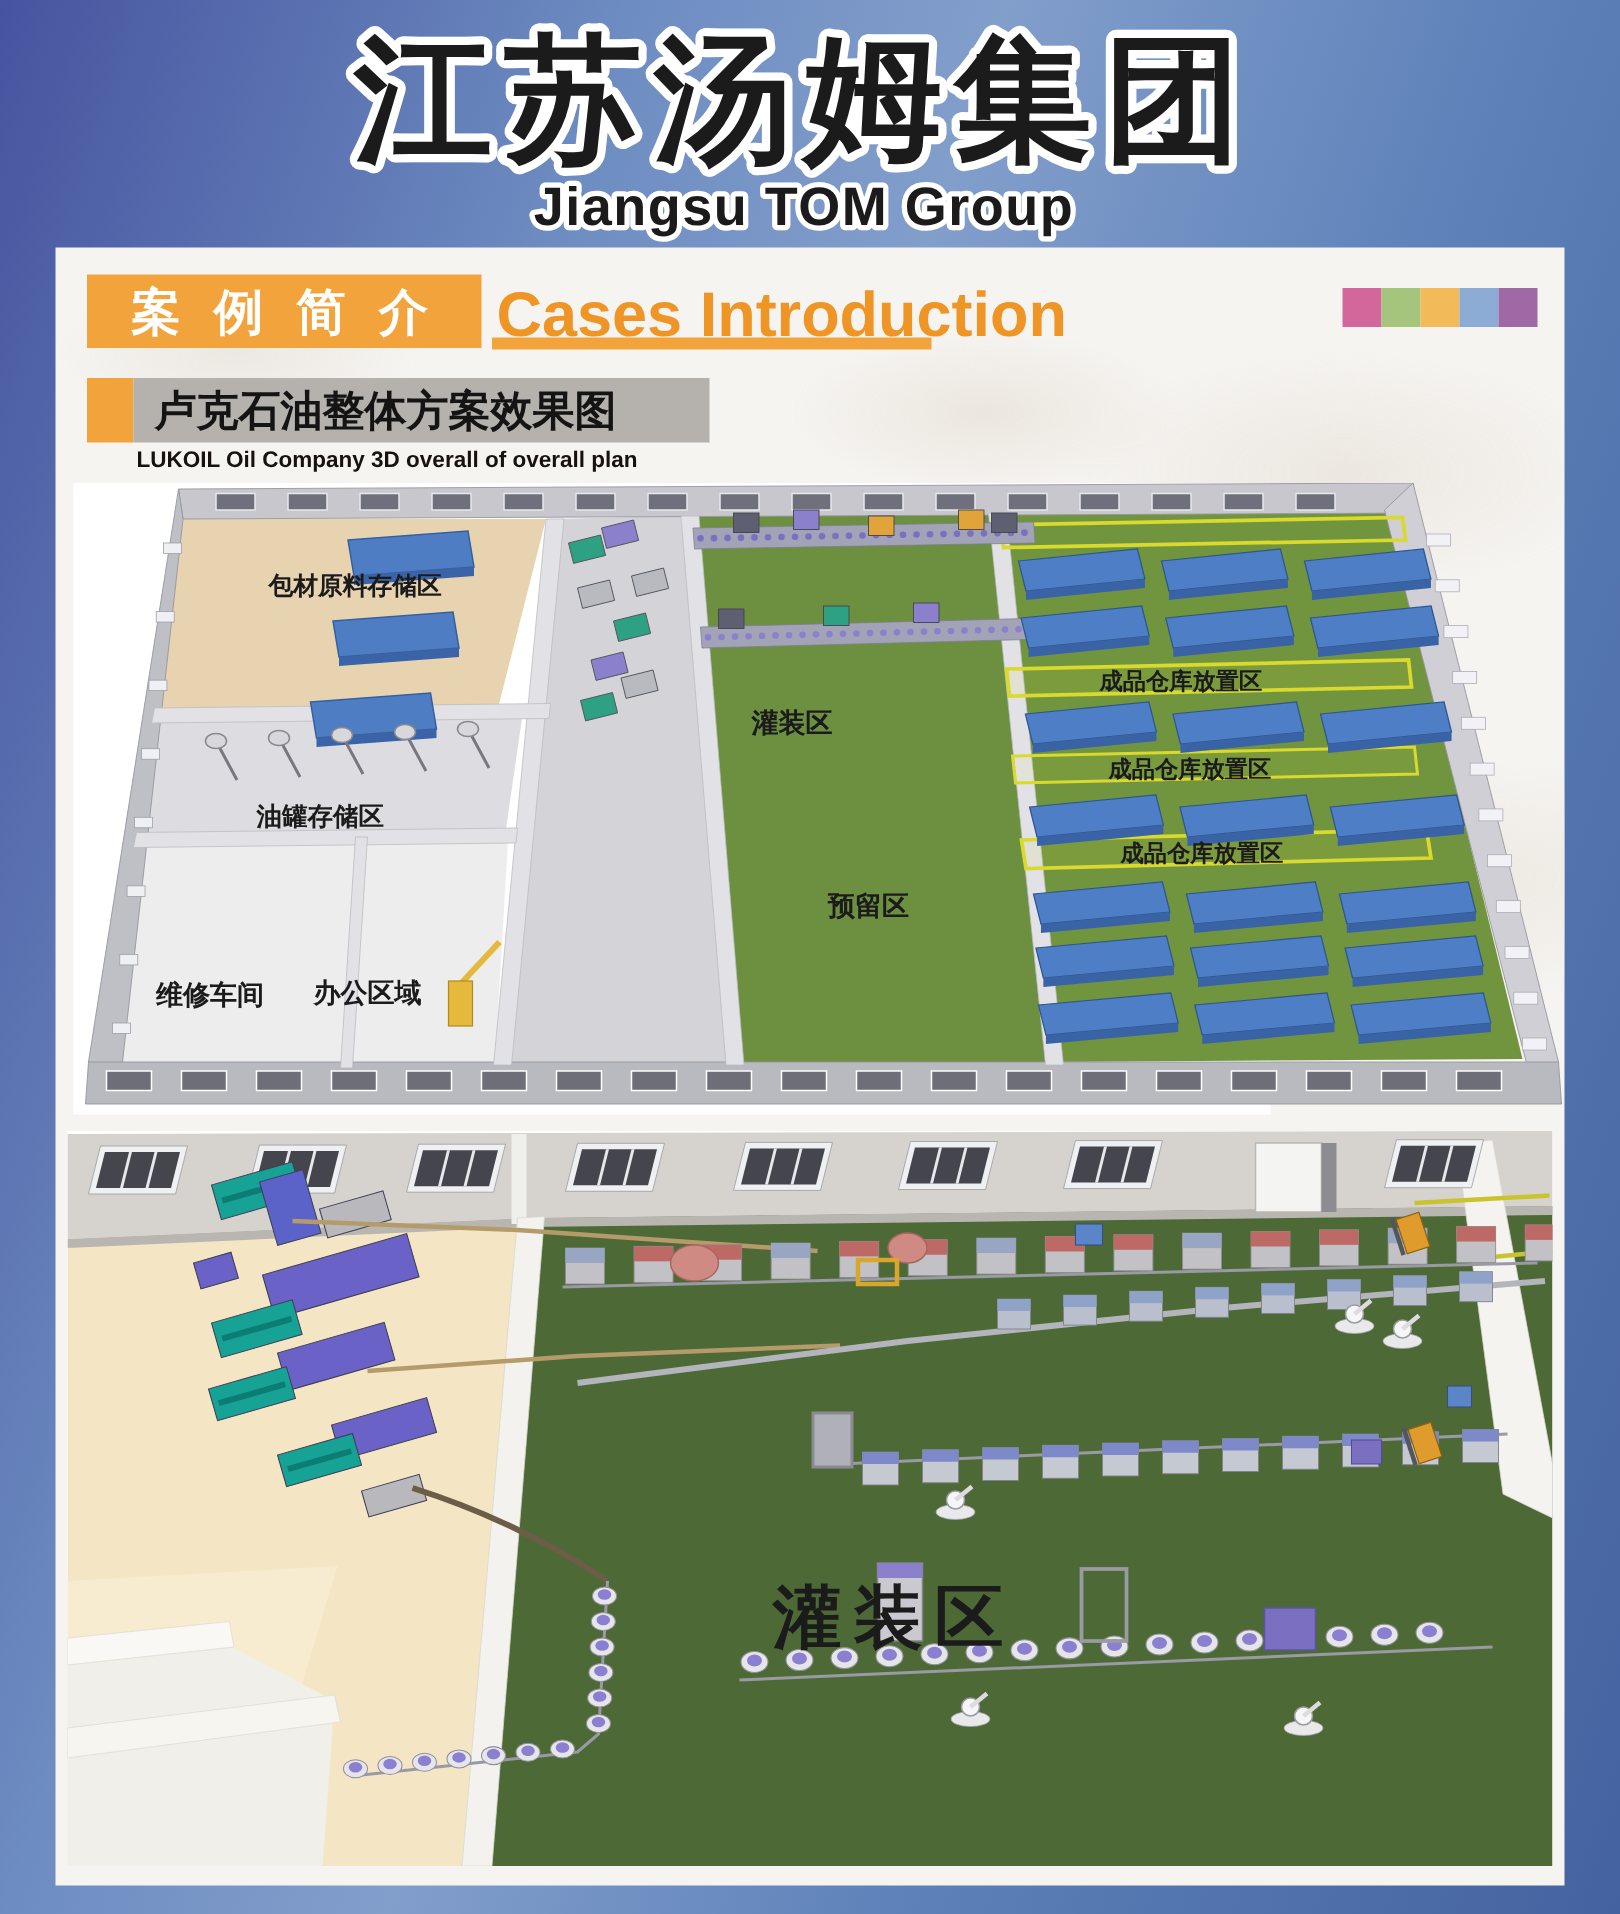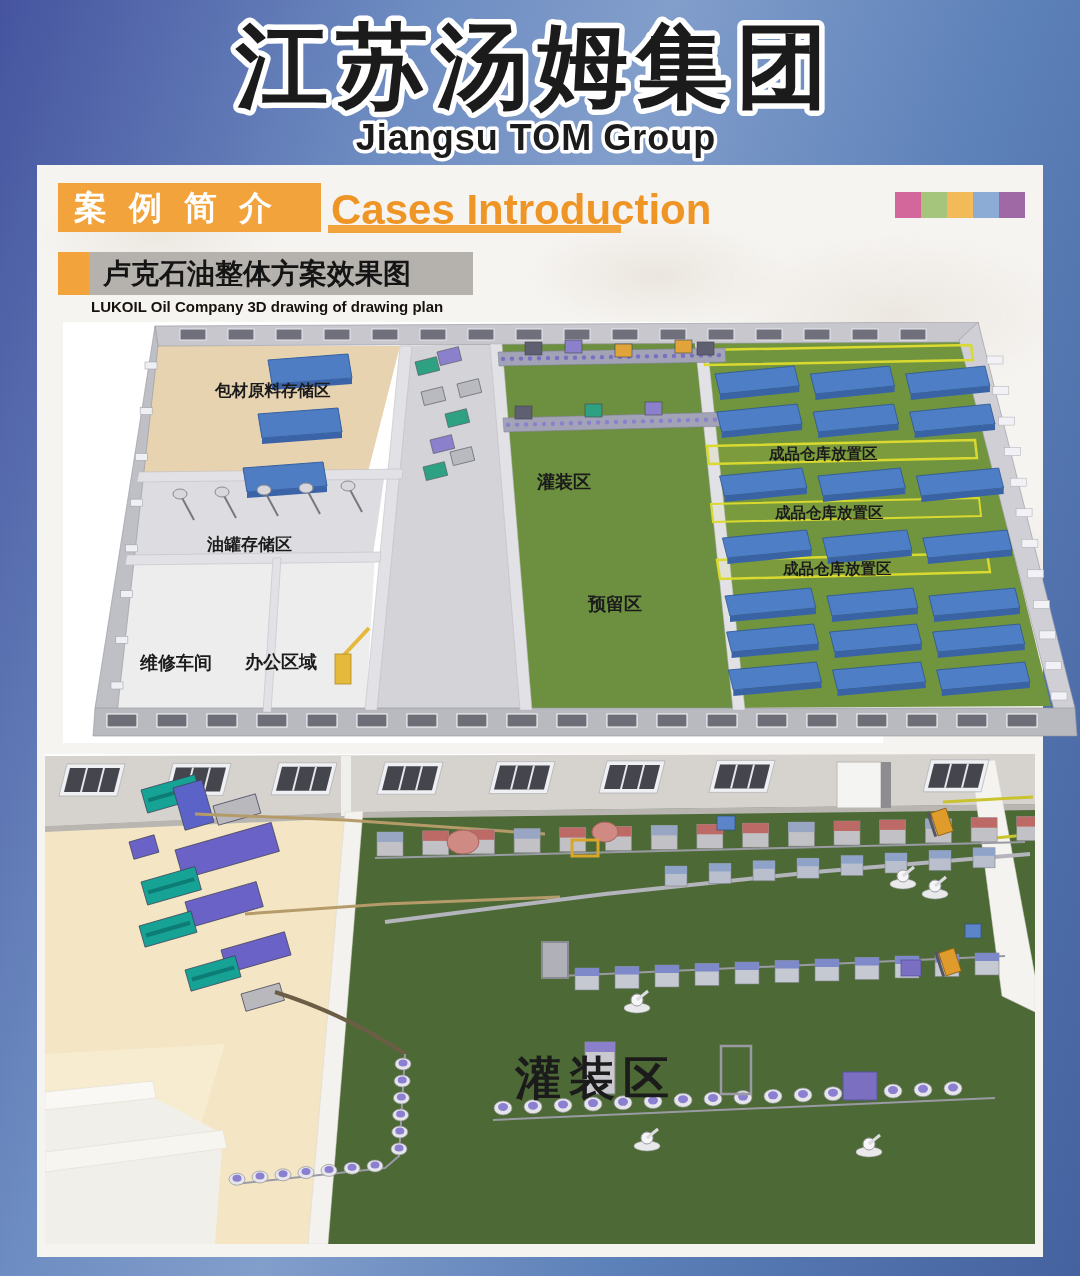--- a/index.html
+++ b/index.html
@@ -17,41 +17,41 @@
     content:"";position:absolute;inset:0;opacity:.85;pointer-events:none;
     background:
       radial-gradient(ellipse 190px 80px at 620px 110px,#e9e4dc 0%,rgba(233,228,220,0) 70%),
       radial-gradient(ellipse 260px 120px at 860px 150px,#eae5de 0%,rgba(234,229,222,0) 70%),
       radial-gradient(ellipse 170px 70px at 120px 70px,#eae6df 0%,rgba(234,230,223,0) 72%),
       radial-gradient(ellipse 240px 110px at 950px 420px,#ece8e1 0%,rgba(236,232,225,0) 75%);
   }
   .badge{
     position:absolute;left:21px;top:18px;width:263px;height:49px;
     color:#fff;font-size:33px;font-weight:bold;letter-spacing:22px;
-    line-height:50px;padding-left:16px;box-sizing:border-box;white-space:nowrap;
+    line-height:50px;padding-left:16px;box-sizing:border-box;white-space:nowrap;text-align:center;
   }
   .cases-en{
     position:absolute;left:294px;top:21px;font-size:42px;font-weight:bold;color:#ef9526;
     white-space:nowrap;
   }
   .cases-underline{position:absolute;left:291px;top:60px;width:293px;height:8px;}
   .palette{position:absolute;left:858px;top:27px;display:flex;}
   .palette span{width:26px;height:26px;display:block;}
   .case-square{position:absolute;left:21px;top:87px;width:31px;height:43px;}
   .case-bar{
     position:absolute;left:52px;top:87px;width:384px;height:43px;background:#b5b1ad;
     color:#141414;font-size:28px;font-weight:bold;line-height:44px;
     padding-left:14px;box-sizing:border-box;white-space:nowrap;
   }
   .case-sub{
     position:absolute;left:54px;top:133px;font-size:15px;font-weight:bold;color:#17120d;
     white-space:nowrap;
   }
   .render{position:absolute;background:#fff;}
-  #ovWrap{left:26px;top:157px;width:798px;height:421px;padding-left:22px;}
+  #ovWrap{left:12px;top:157px;width:798px;height:421px;}
   #dtWrap{left:8px;top:589px;width:990px;height:490px;}
   svg{display:block;}
   svg text{font-family:"Liberation Sans", sans-serif;font-weight:bold;fill:#1b1b1b;}
 </style>
 </head>
 <body>
 
 <div class="hdr">
   <svg width="1080" height="166" viewBox="0 0 1080 166">
     <text x="536" y="98" text-anchor="middle" font-size="92" letter-spacing="8" fill="#e1251b" stroke="#ffffff" stroke-width="11" paint-order="stroke" stroke-linejoin="round">江苏汤姆集团</text>
@@ -68,21 +68,21 @@
   <div class="palette">
     <span style="background: rgb(211, 103, 155);"></span>
     <span style="background: rgb(166, 197, 124);"></span>
     <span style="background: rgb(242, 186, 88);"></span>
     <span style="background: rgb(140, 171, 213);"></span>
     <span style="background: rgb(158, 105, 164);"></span>
   </div>
 
   <div class="case-square accent-bg" style="background: rgb(242, 163, 60);"></div>
   <div class="case-bar">卢克石油整体方案效果图</div>
-  <div class="case-sub">LUKOIL Oil Company 3D drawing of drawing plan</div>
+  <div class="case-sub">LUKOIL Oil Company 3D overall of overall plan</div>
 
   <div class="render" id="ovWrap">
     <svg id="ov" width="996" height="421" viewBox="0 0 996 421">
 
       <polygon points="73,24 315,24 283,150 56,150" fill="#e8d3b0"></polygon>
       <polygon points="56,152 300,150 288,233 44,233" fill="#dddde1"></polygon>
       <polygon points="44,236 290,233 281,386 13,386" fill="#ededee"></polygon>
       <polygon points="318,24 405,22 438,386 284,386" fill="#d3d3d8"></polygon>
       <polygon points="408,22 610,20 651,386 441,386" fill="#6d9040"></polygon>
       <polygon points="613,20 876,16 966,384 654,386" fill="#71953f"></polygon>

